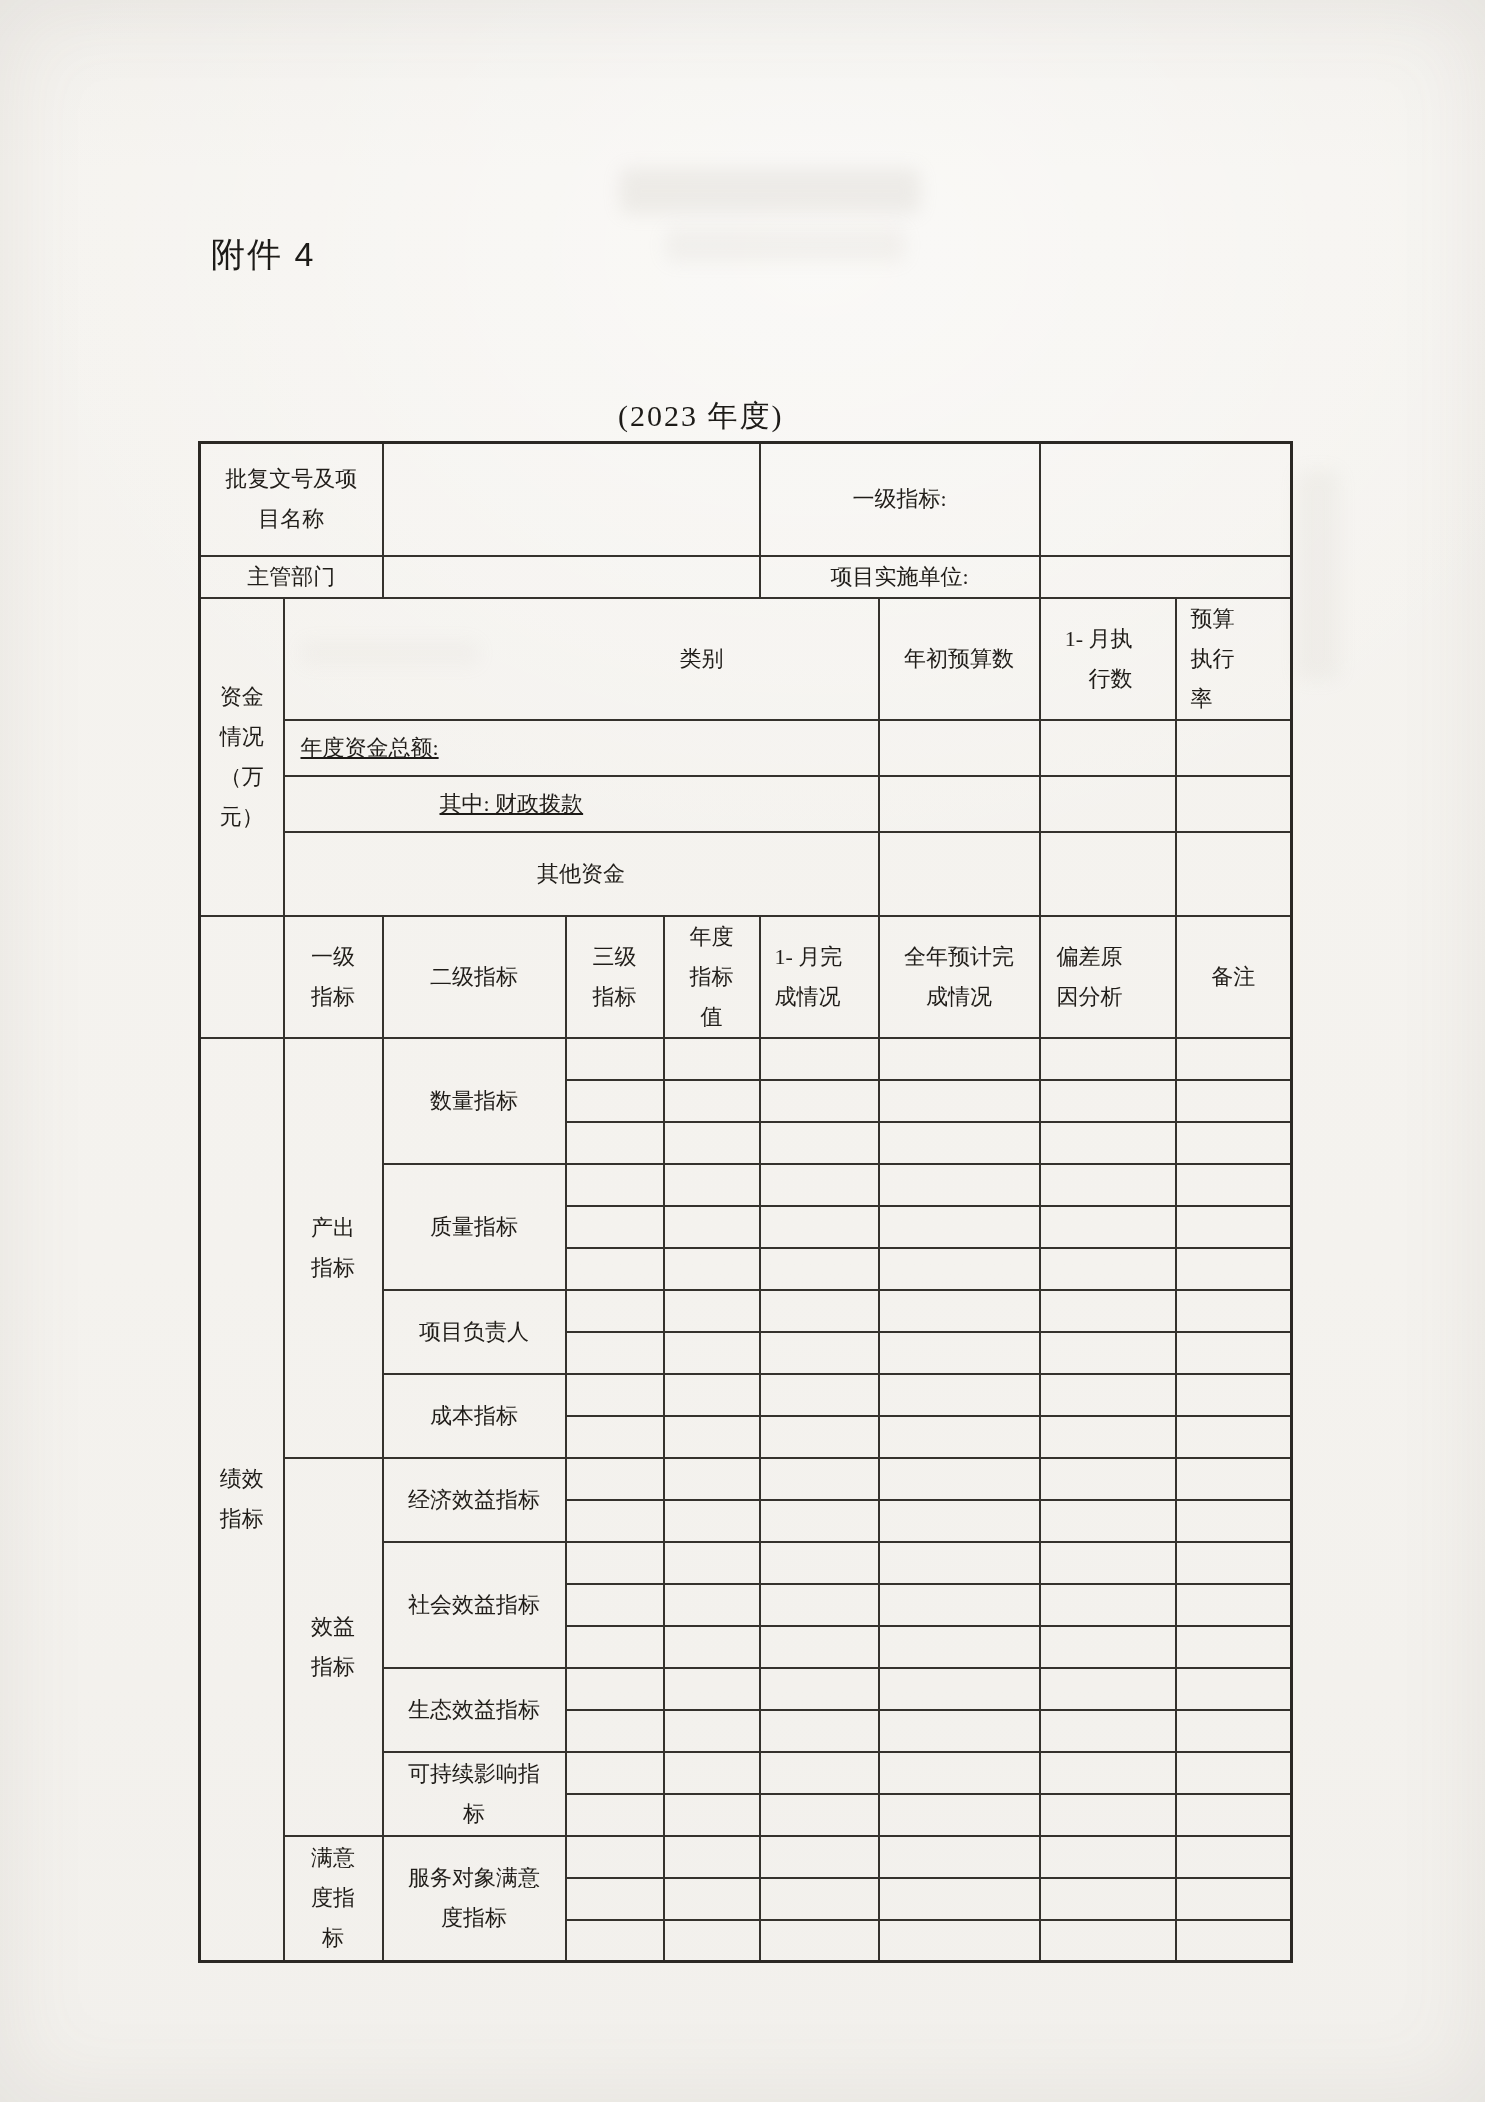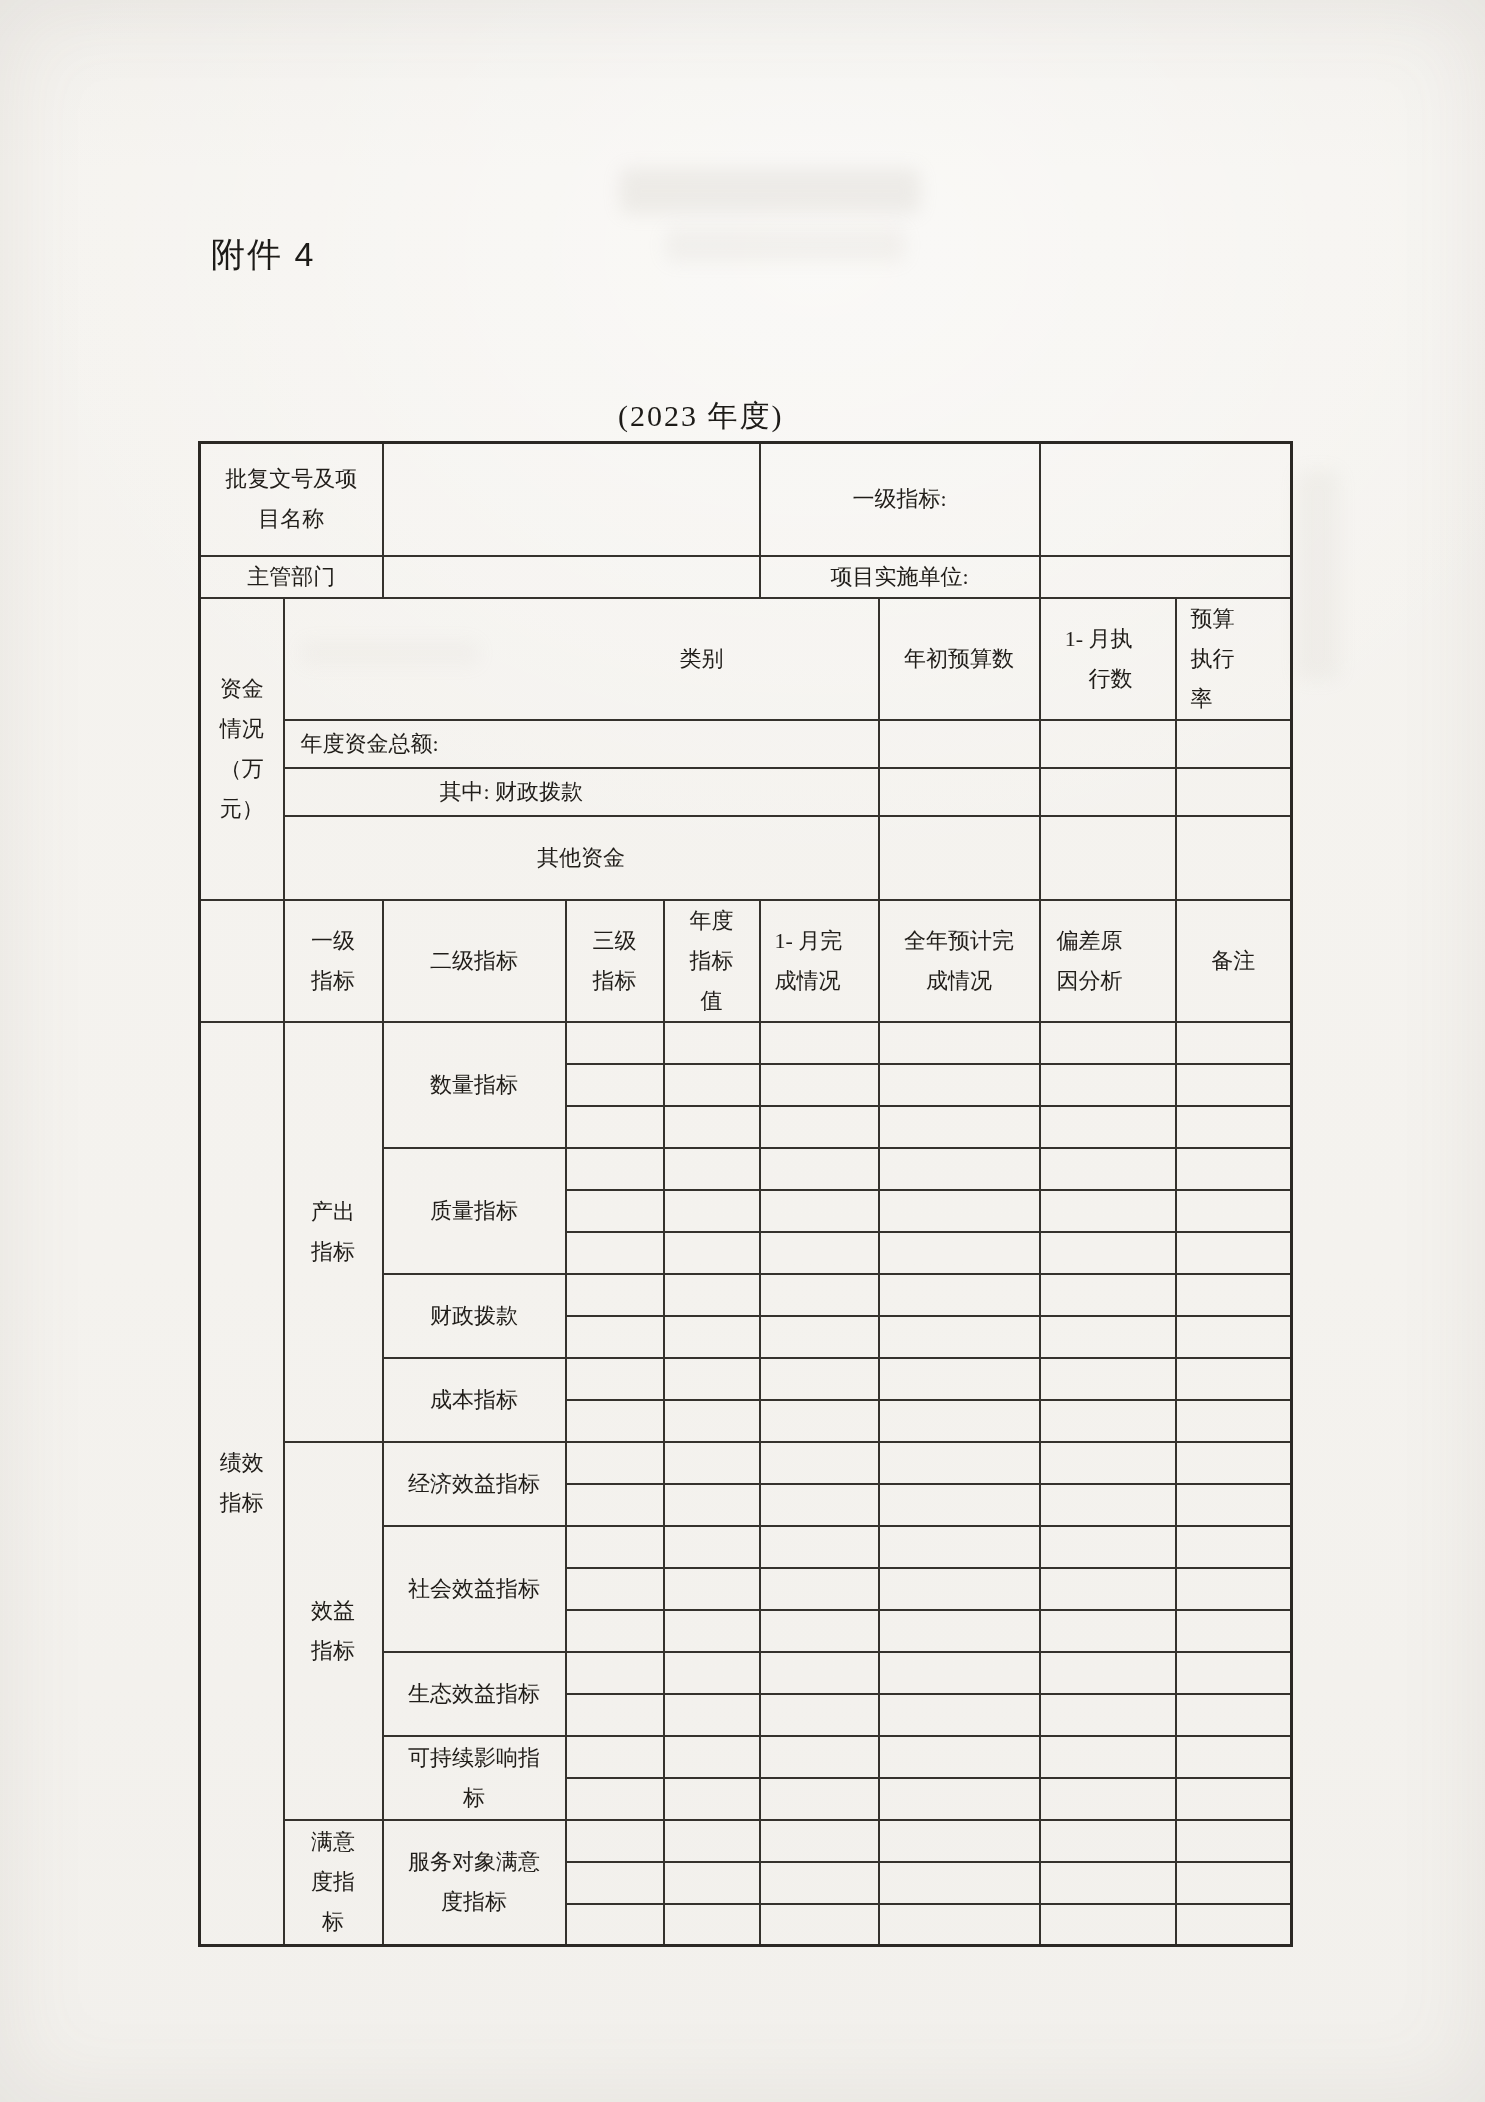--- a/index.html
+++ b/index.html
@@ -48,21 +48,21 @@
   .doc-table td{
     border:2px solid #35322d;
     padding:0;
     text-align:center;vertical-align:middle;
     word-break:break-all;
     color:#201d19;
   }
   .doc-table{border:3px solid #2b2824;}
   
   tr.h100{height:113px;} tr.h38{height:38px;} tr.h88{height:84px;}
-  tr.h44{height:48px;} tr.h122{height:122px;} tr.h42{height:42px;}
+  tr.h44{height:56px;text-decoration:underline;} tr.h122{height:122px;} tr.h42{height:42px;}
 
   td.pad-v{padding:0 24px;}
   td.narrow-v{padding:0 18px;}
   td.cat{text-align:left;padding-left:395px;}
   td.fund-total{text-align:left;padding-left:16px;}
   td.fund-fiscal{text-align:left;padding-left:155px;}
   td.exec{text-align:right;padding:0 42px 0 14px;}
   td.rate{text-align:left;padding:0 36px 0 14px;}
   td.mcomp{text-align:left;padding:0 25px 0 14px;}
   td.fullyear{padding:17px 24px;}
@@ -196,21 +196,21 @@
     <tr class="h42">
           <td></td>
           <td></td>
           <td></td>
           <td></td>
           <td></td>
           <td></td>
         </tr>
 
     <tr class="h42">
-      <td rowspan="2" class="pad-v">财政拨款</td>
+      <td rowspan="2" class="pad-v">项目负责人</td>
       <td></td>
           <td></td>
           <td></td>
           <td></td>
           <td></td>
           <td></td>
     </tr>
     <tr class="h42">
           <td></td>
           <td></td>

